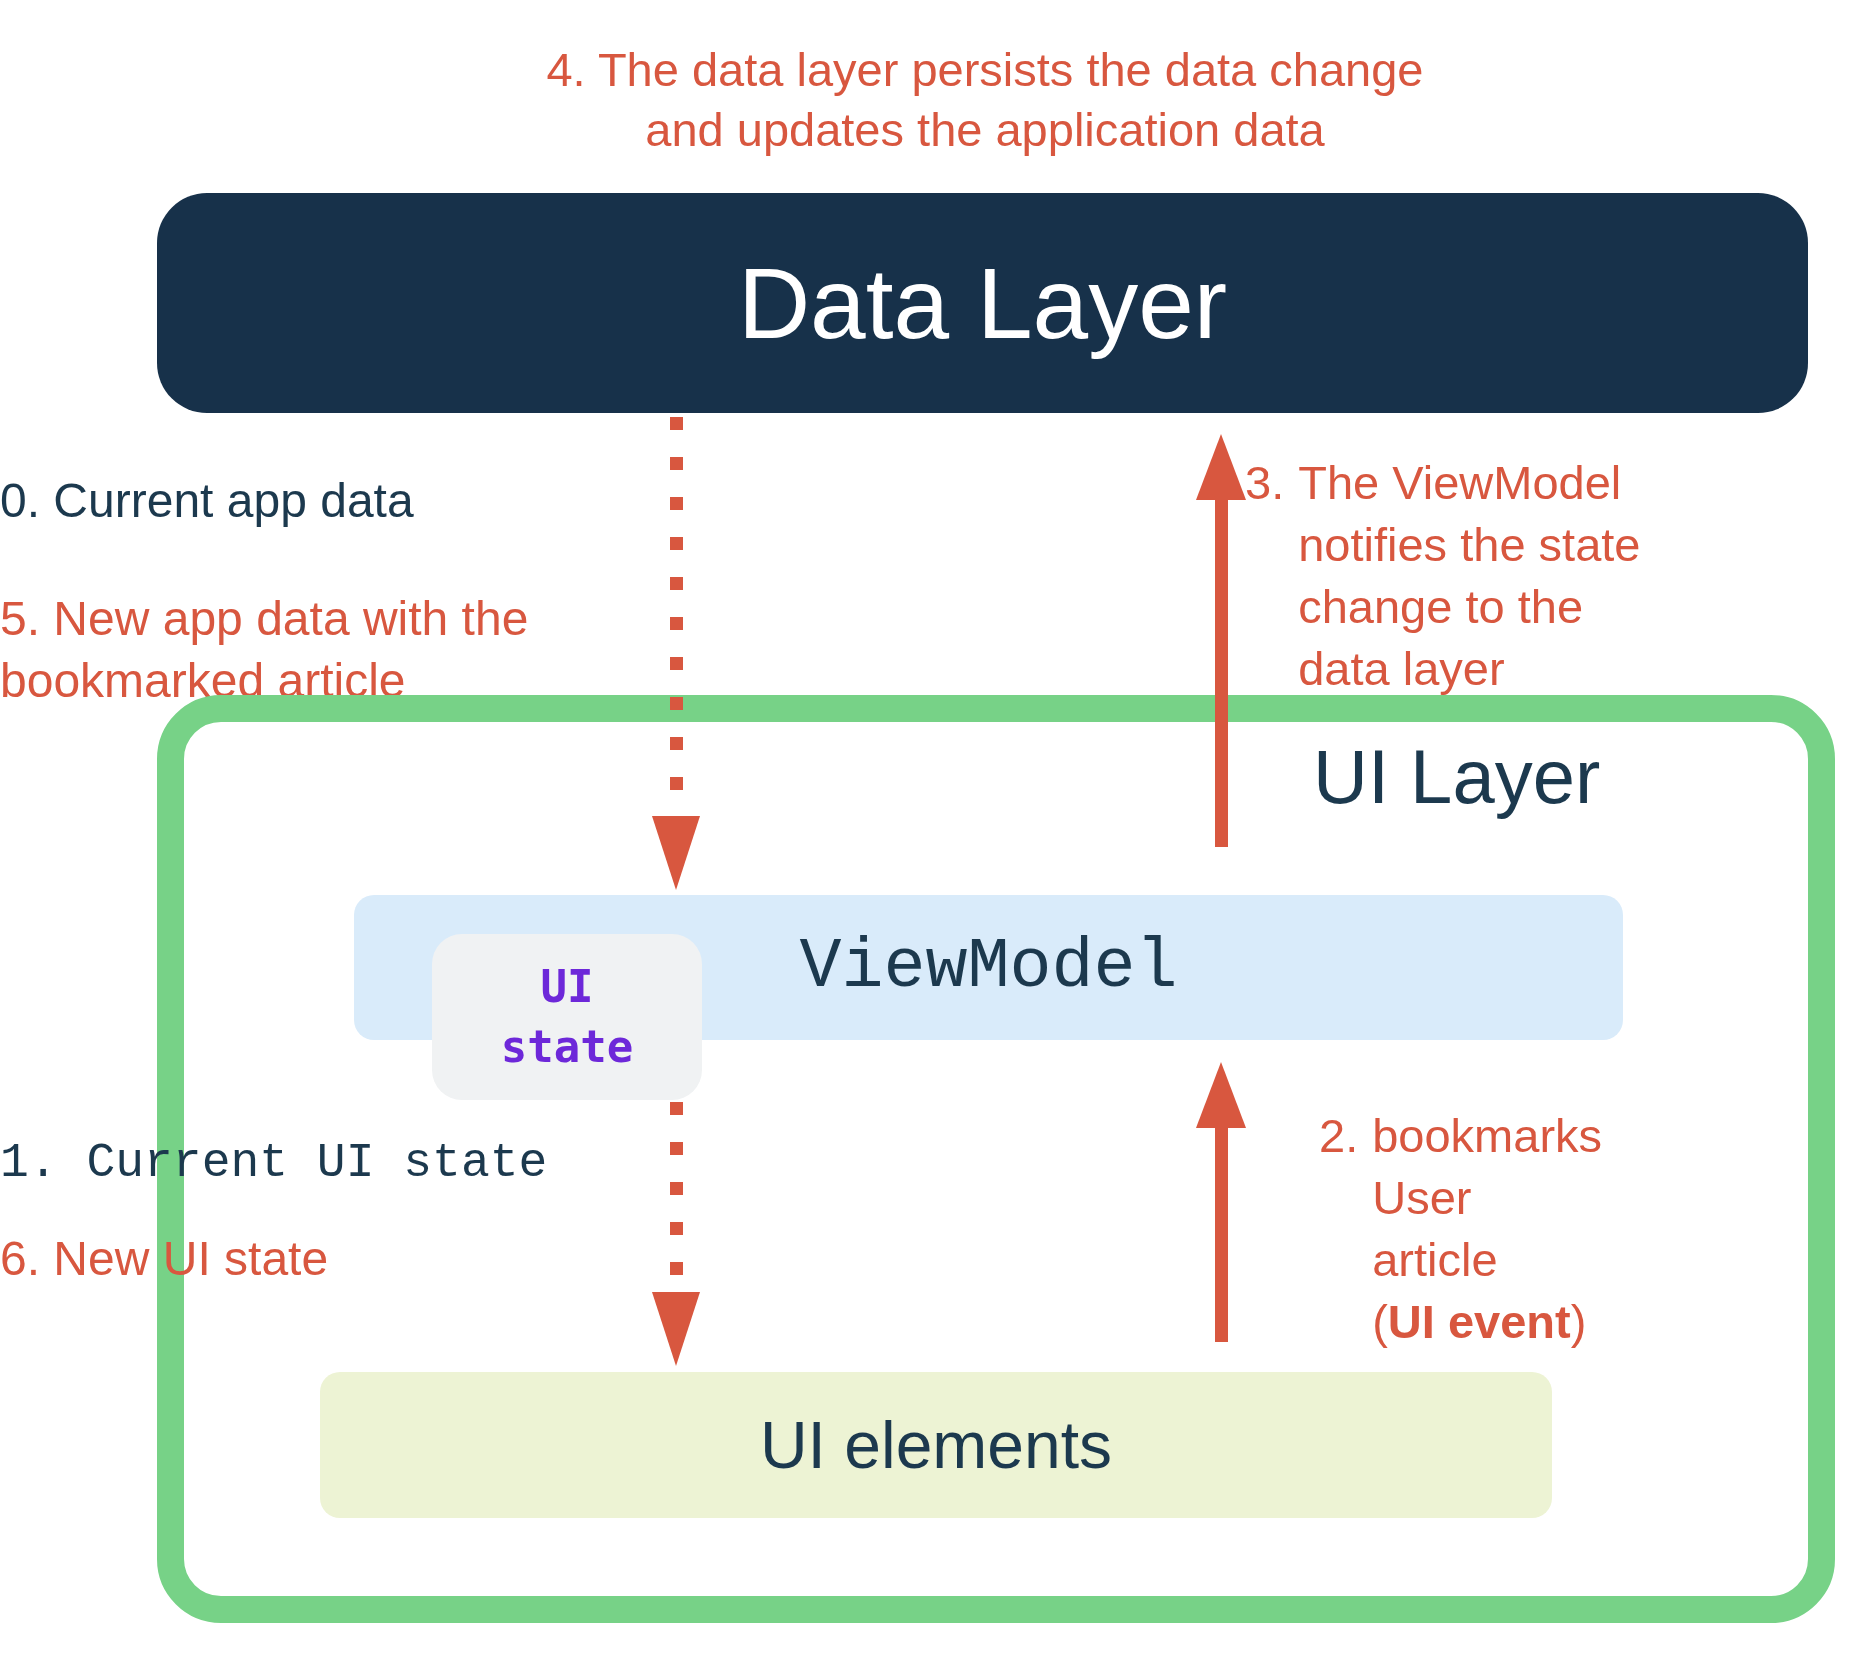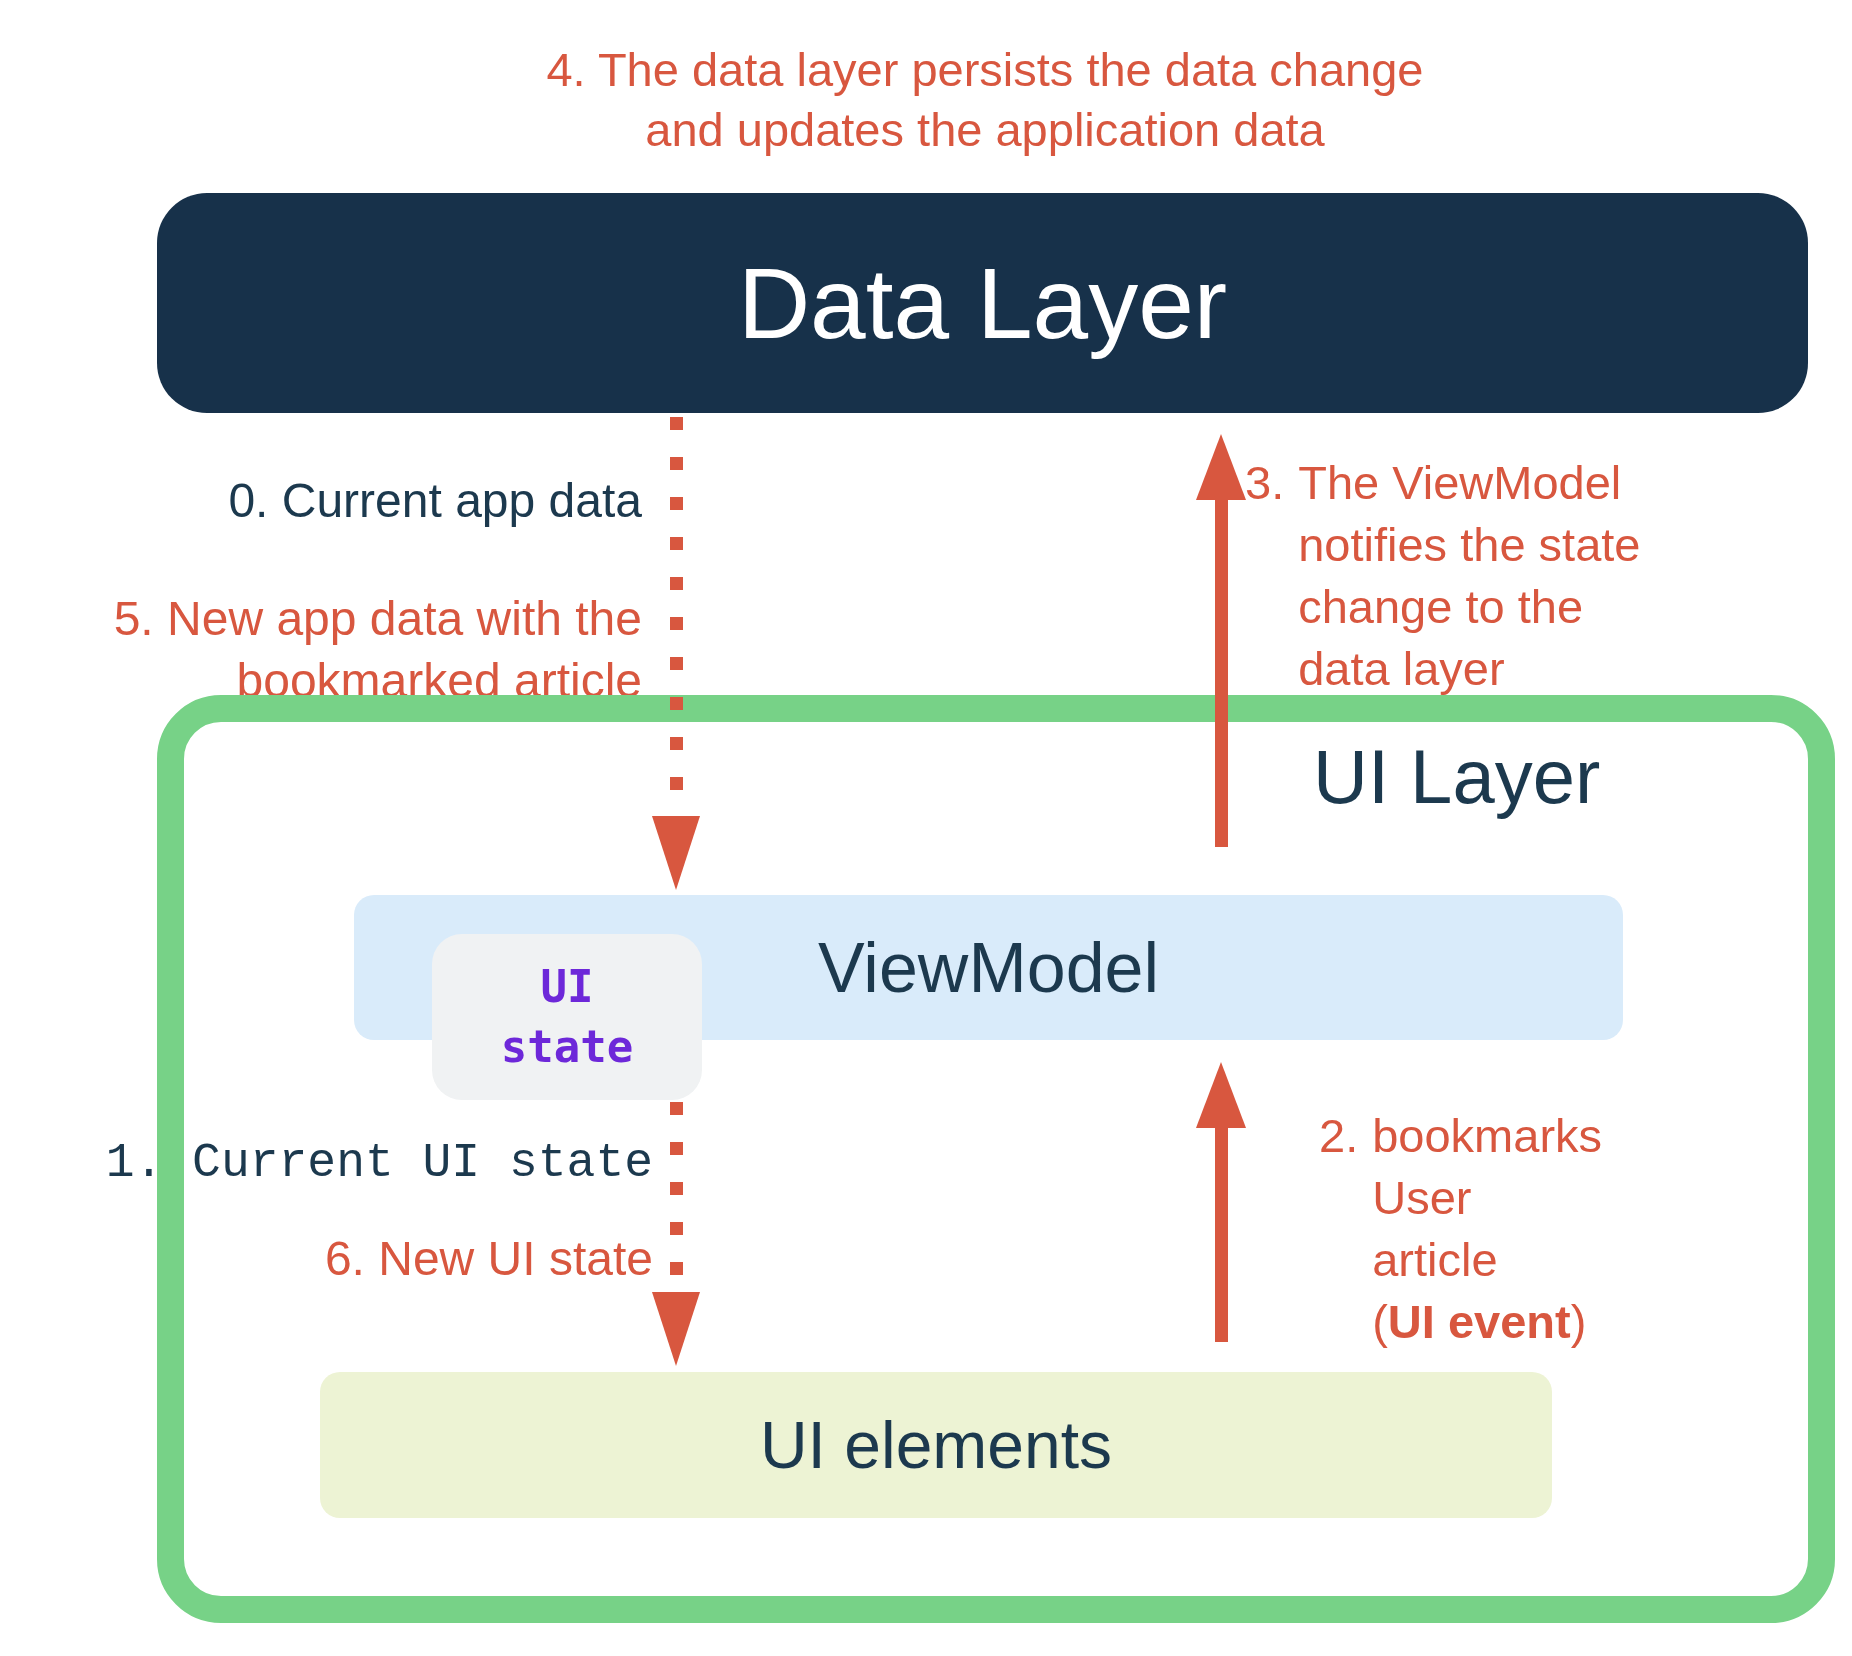--- a/index.html
+++ b/index.html
@@ -18,40 +18,40 @@
   }
   .abs{position:absolute;}
   
   .caption{
     left:120px;top:40px;width:1730px;text-align:center;
     color:var(--red);font-size:47px;line-height:60px;
   }
   .lbl{font-size:48px;line-height:62px;white-space:nowrap;}
   .lbl.red{color:var(--red);}
   .lbl.navy{color:var(--navy_text);}
-  .right-align{text-align:right;padding-left:12px;}
+  .right-align{}
   
   .step-right{display:flex;gap:14px;color:var(--red);font-size:47px;line-height:62px;}
   .step-right .num{flex:0 0 auto;}
   
   .data-layer-box{
     left:157px;top:193px;width:1651px;height:220px;border-radius:50px;
     background:var(--navy);display:flex;align-items:center;justify-content:center;
   }
   .data-layer-box .title{color:#ffffff;font-size:100px;}
   .green-box{
     left:157px;top:695px;width:1678px;height:928px;border-radius:64px;
     border:27px solid var(--green);box-sizing:border-box;background:transparent;
   }
   .ui-layer-title{left:1313px;top:733px;color:var(--navy_text);font-size:76px;}
   .viewmodel-box{
     left:354px;top:895px;width:1269px;height:145px;border-radius:20px;
     background:var(--light_blue);display:flex;align-items:center;justify-content:center;z-index:2;
   }
-  .viewmodel-box .title{color:var(--navy_text);font-size:70px;}
+  .viewmodel-box .title{color:var(--navy_text);font-size:70px;font-family:Liberation Mono, monospace;}
   .ui-state-chip{
     left:432px;top:934px;width:270px;height:166px;border-radius:30px;
     background:var(--chip_gray);display:flex;flex-direction:column;align-items:center;justify-content:center;
     z-index:3;font-family:"DejaVu Sans Mono",monospace;font-weight:700;font-size:44px;line-height:60px;color:#6d28d9;
   }
   .ui-elements-box{
     left:320px;top:1372px;width:1232px;height:146px;border-radius:20px;
     background:var(--light_yellow);display:flex;align-items:center;justify-content:center;
   }
   .ui-elements-box .title{color:var(--navy_text);font-size:66px;}

